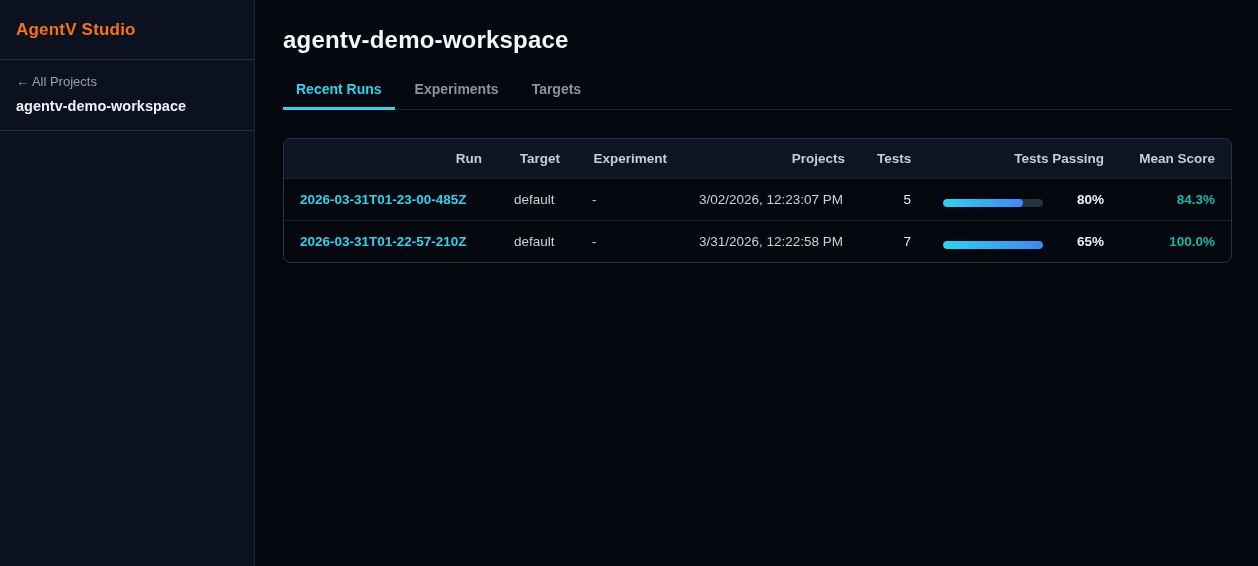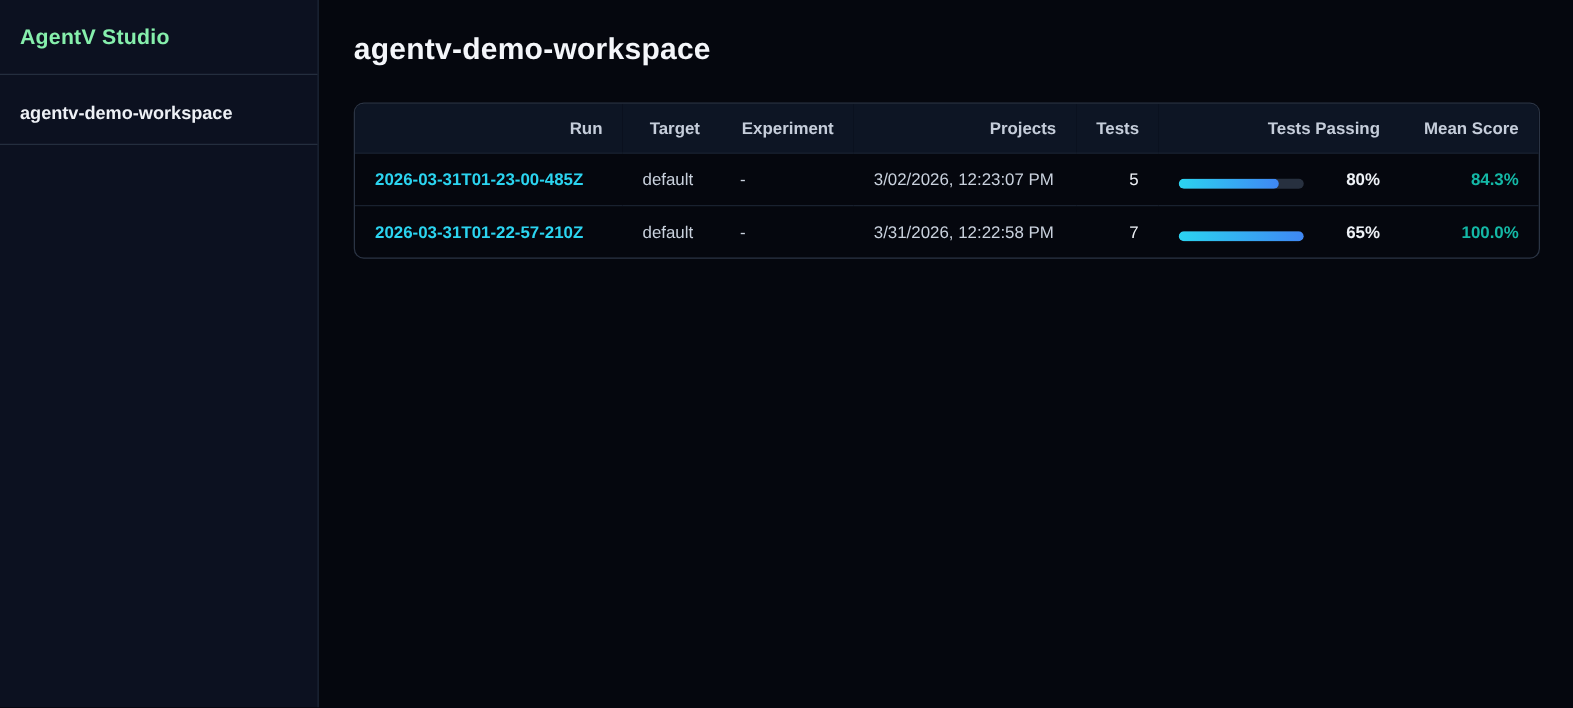--- a/index.html
+++ b/index.html
@@ -19,21 +19,21 @@
   .sidebar {
     width:255px; min-width:255px; height:100%;
     background:#0c1120;
     border-right:1px solid #1d2737;
     display:flex; flex-direction:column;
   }
   .sb-header {
     height:60px; display:flex; align-items:center;
     padding:0 16px; border-bottom:1px solid var(--border);
   }
-  .app-title { font-size:17px; font-weight:700; color:#86efac; letter-spacing:.2px; }
+  .app-title { font-size:17px; font-weight:700; color:#f97316; letter-spacing:.2px; }
   .sb-project { padding:14px 16px 16px; border-bottom:1px solid var(--border); }
   .back-link { display:block; font-size:13px; color:#96a0af; cursor:pointer; text-decoration:none; }
   .ws-name { margin-top:9px; font-size:14.5px; font-weight:700; color:#eef1f6; }
   .sb-runs { padding:15px 16px; }
   .runs-label { font-size:11px; font-weight:700; letter-spacing:1px; color:#6a7486; }
   .run-item { margin-top:18px; font-size:13.5px; color:#b4bdca; cursor:pointer; white-space:nowrap; }
 
   
   .main { flex:1; padding:26px 26px 0 28px; overflow:hidden; }
   .page-title { font-size:24px; font-weight:700; color:#f4f6fa; letter-spacing:.2px; }
@@ -70,27 +70,36 @@
   .pct { margin-left:auto; font-weight:700; color:#eef1f6; }
 </style>
 </head>
 <body style="--cyan: #2bd4f0; --blue: #3f87f5; --track: #27303f;">
 
 <aside class="sidebar">
   <div class="sb-header">
     <div class="app-title">AgentV Studio</div>
   </div>
   <div class="sb-project">
+    <a class="back-link">← All Projects</a>
     <div class="ws-name">agentv-demo-workspace</div>
   </div>
 </aside>
 
 <main class="main">
   <h1 class="page-title">agentv-demo-workspace</h1>
 
+  <nav class="tabbar" id="tab-bar">
+
+      <button class="tab active">Recent Runs</button>
+
+      <button class="tab">Experiments</button>
+
+      <button class="tab">Targets</button>
+    </nav>
 
   <div class="table-card">
     <table>
       <colgroup>
         <col style="width:214px">
           <col style="width:78px">
           <col style="width:107px">
         <col style="width:178px">
           <col style="width:66px">
           <col style="width:193px">

